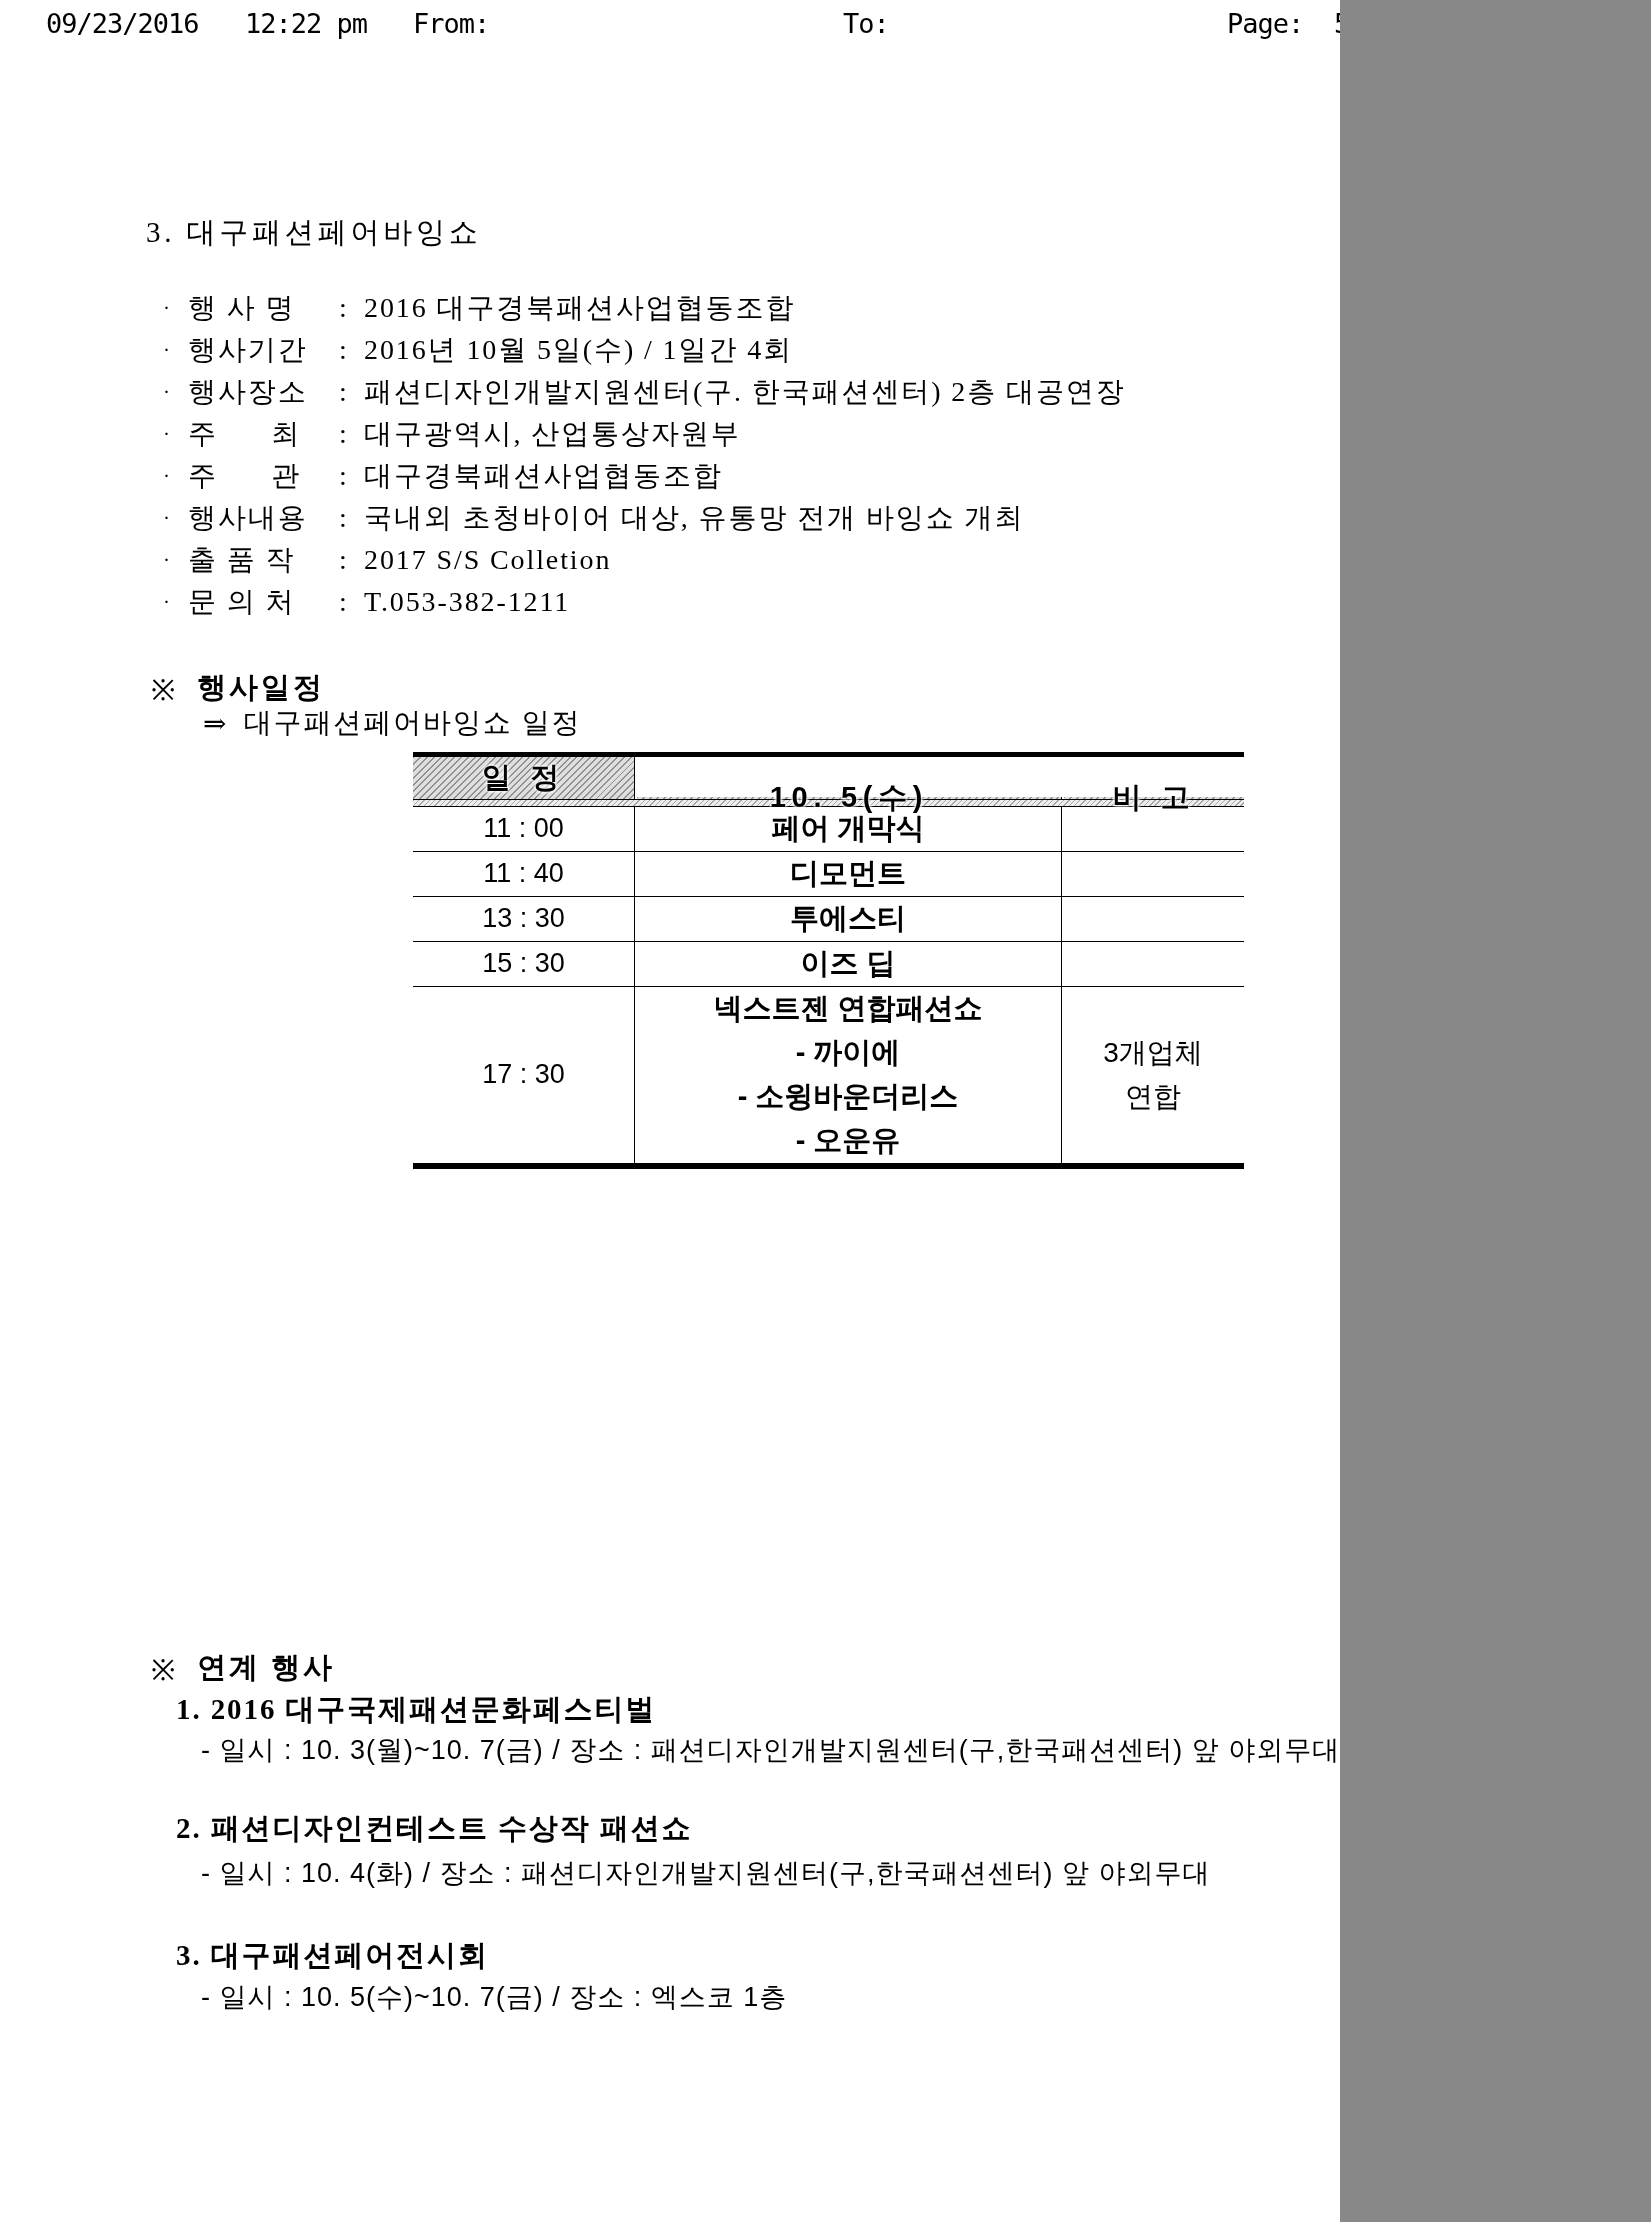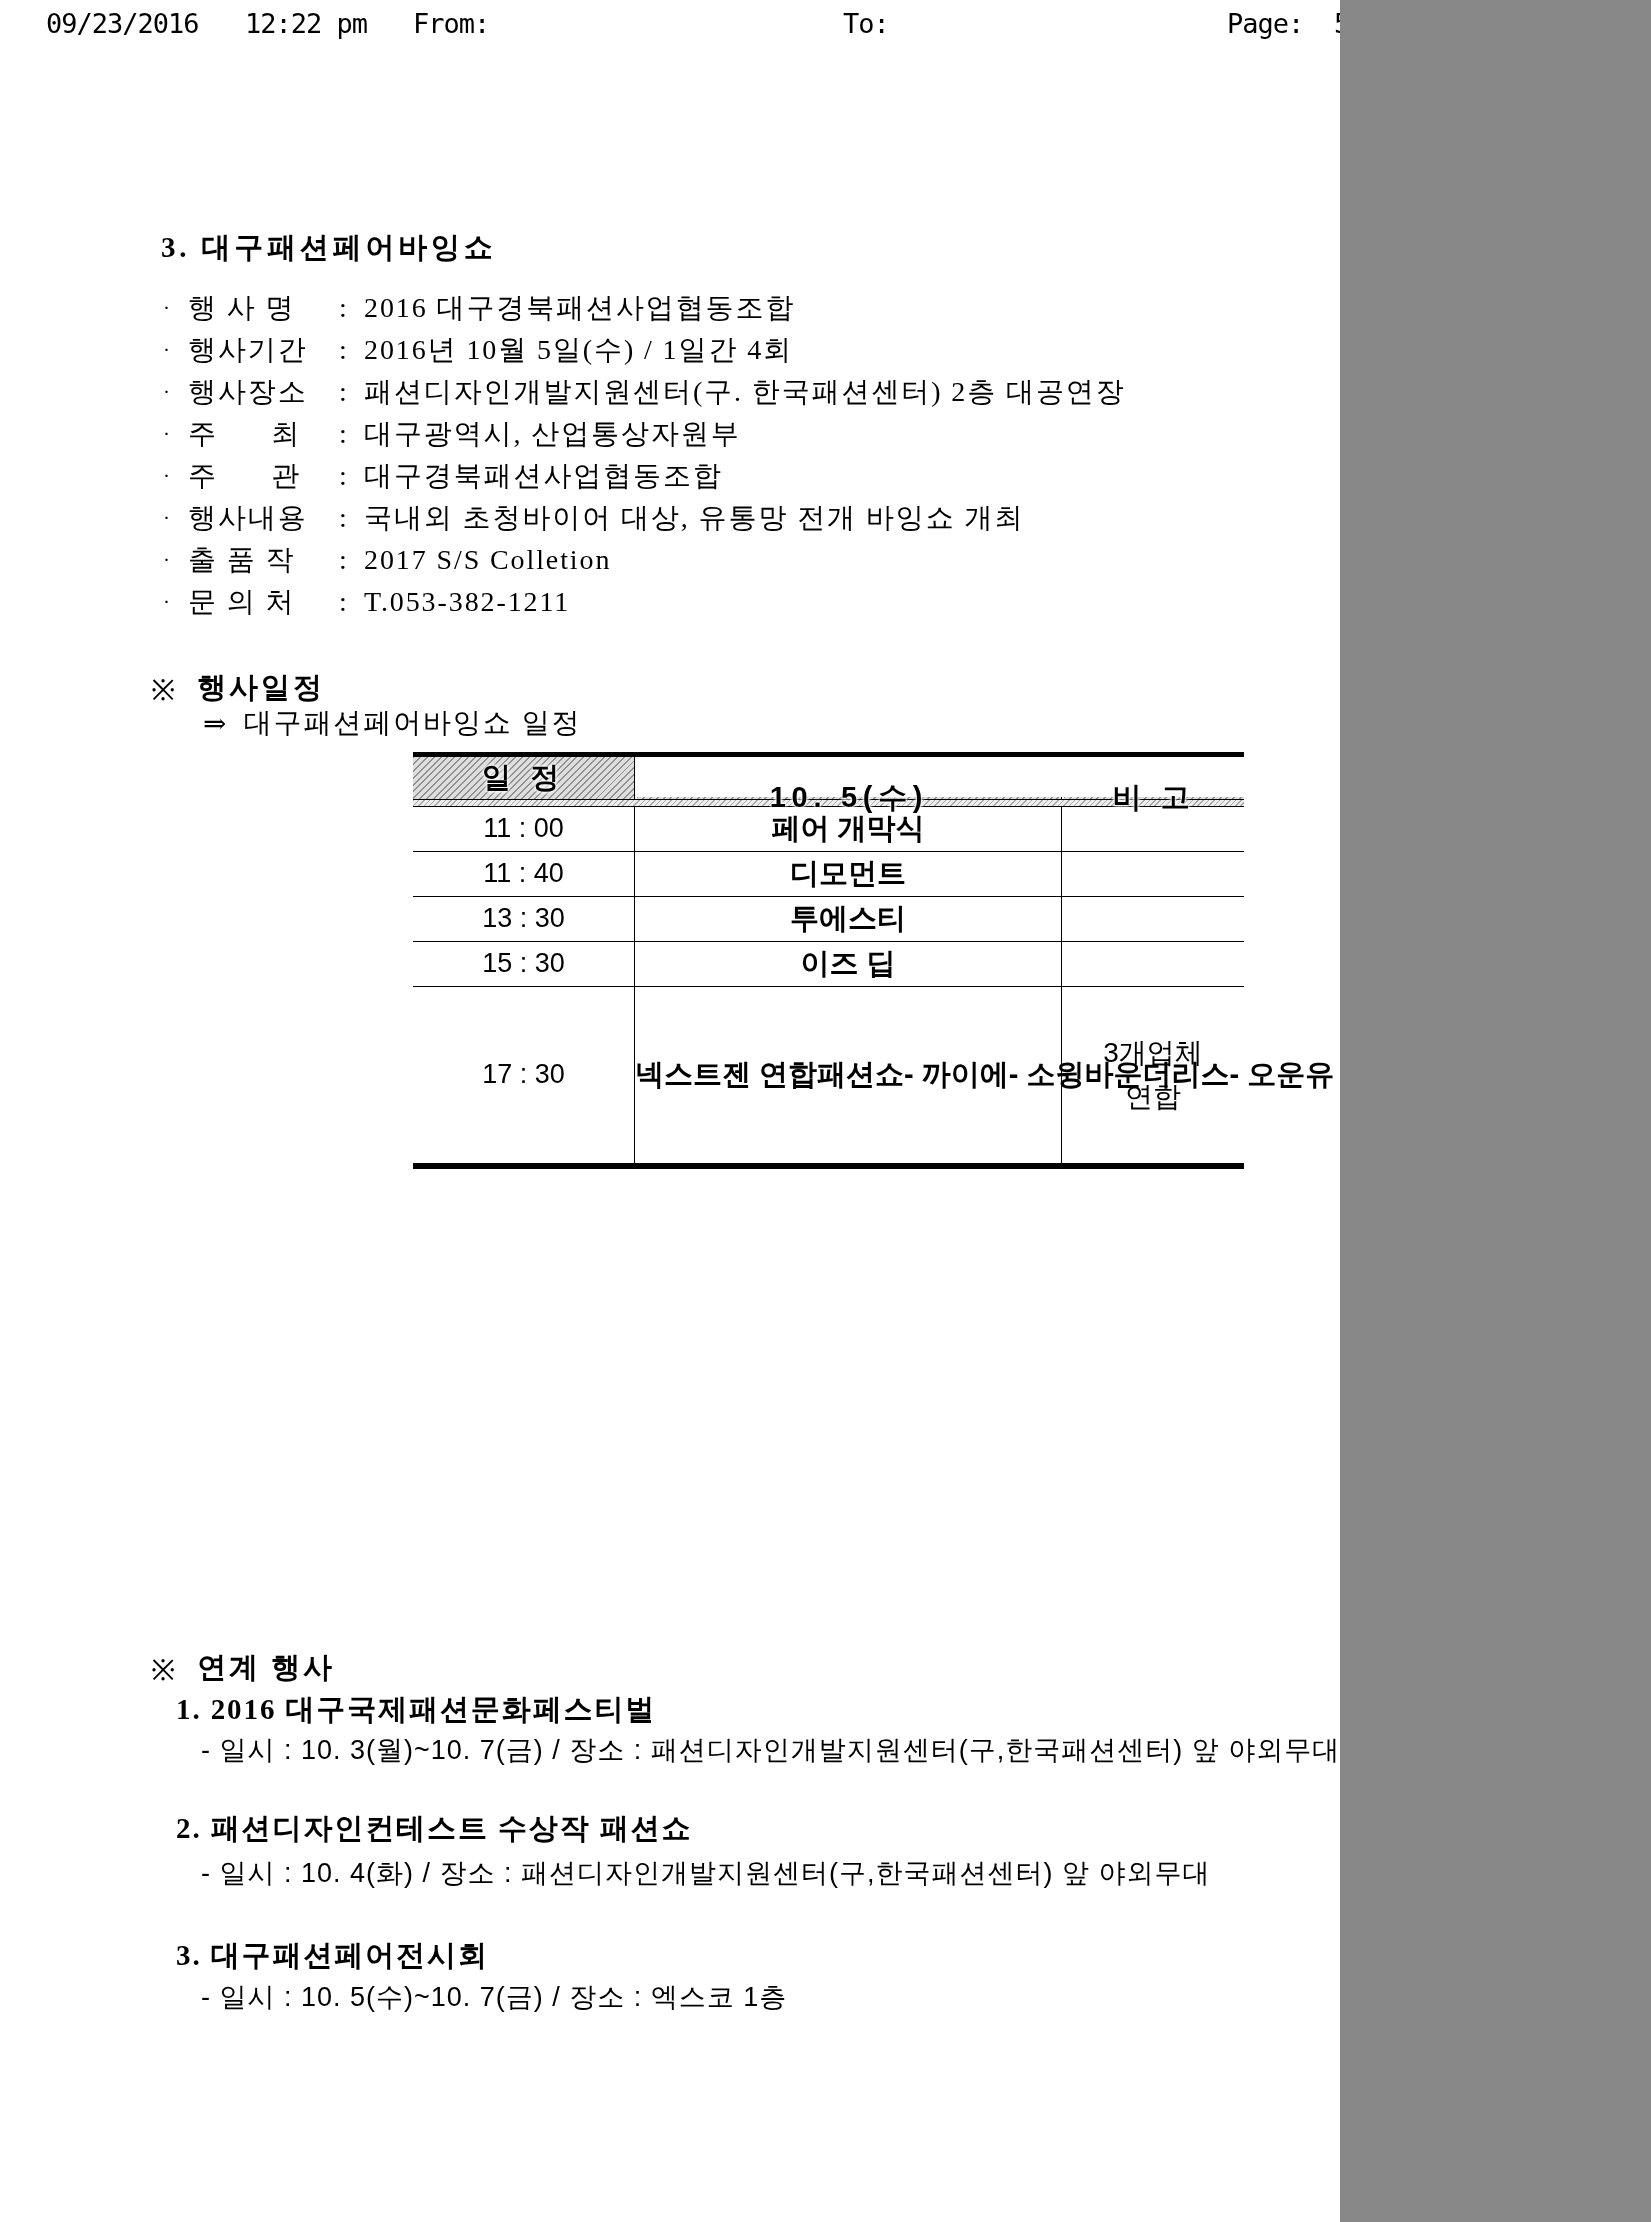--- a/index.html
+++ b/index.html
@@ -6,21 +6,21 @@
   .page{position:relative;width:1340px;height:2222px;background:#ffffff;color:#000;overflow:hidden;
         font-family:"Liberation Serif","DejaVu Serif",serif;}
 
   
   .fax-header span{position:absolute;top:7.6px;height:31px;line-height:31px;
     font-family:"DejaVu Sans Mono","Liberation Mono",monospace;font-size:27px;letter-spacing:-1px;white-space:pre;}
   .fx-date{left:46px;} .fx-time{left:245px;} .fx-from{left:413px;} .fx-to{left:843px;}
   .fx-pagelbl{left:1227px;} .fx-pagenum{left:1334px;}
 
   
-  .doc-title{position:absolute;left:145px;top:212px;margin:16px;font-size:29px;font-weight:bold;
+  .doc-title{position:absolute;left:145px;top:212px;margin:1px;font-size:29px;font-weight:normal;
     letter-spacing:3.8px;white-space:pre;}
 
   
   .details{position:absolute;left:163px;top:287px;}
   .d-line{display:flex;align-items:center;height:42px;font-size:28px;letter-spacing:1.9px;white-space:pre;}
   .d-line .bullet{width:25px;font-size:21px;}
   .d-line .lbl{width:151px;}
   .d-line .colon{margin-right:15.3px;}
 
   
@@ -40,21 +40,21 @@
   .th+.th{border-left:2.9px solid #fff;margin-top:40px;}
   .strip{height:5.7px;border-bottom:1.9px solid #000;
       background:repeating-linear-gradient(135deg,#a8a8a8 0 1px,#ededed 1px 3.8px);}
   .trow{display:flex;height:45px;border-bottom:1.9px solid #000;box-sizing:border-box;}
   .trow.last{height:182px;border-bottom:6.7px solid #000;}
   .c1{width:222px;border-right:1.9px solid #000;box-sizing:border-box;}
   .c2{width:427px;border-right:1.9px solid #000;box-sizing:border-box;}
   .c3{flex:1;box-sizing:border-box;}
   .time{display:flex;align-items:center;justify-content:center;font-size:27px;white-space:pre;}
   .ev{display:flex;align-items:center;justify-content:center;font-size:29px;font-weight:bold;white-space:pre;}
-  .ev-multi{display:flex;flex-direction:row;align-items:center;justify-content:flex-start;}
+  .ev-multi{display:flex;flex-direction:column;align-items:center;justify-content:flex-start;}
   .ev-multi .ev-line{height:44px;display:flex;align-items:center;font-size:29px;font-weight:bold;white-space:pre;}
   .note{display:flex;flex-direction:column;align-items:center;justify-content:center;
         font-size:28px;line-height:44px;white-space:pre;}
 
   
   .rel-head{position:absolute;left:151px;top:1648px;display:flex;align-items:center;
     font-size:29px;font-weight:bold;letter-spacing:2.9px;}
   .rel-head .marker{margin-right:19px;font-weight:normal;}
   .rel-title{position:absolute;left:176px;font-size:29px;font-weight:bold;letter-spacing:1.9px;white-space:pre;}
   .rel-detail{position:absolute;left:201px;font-size:27px;letter-spacing:1px;white-space:pre;

